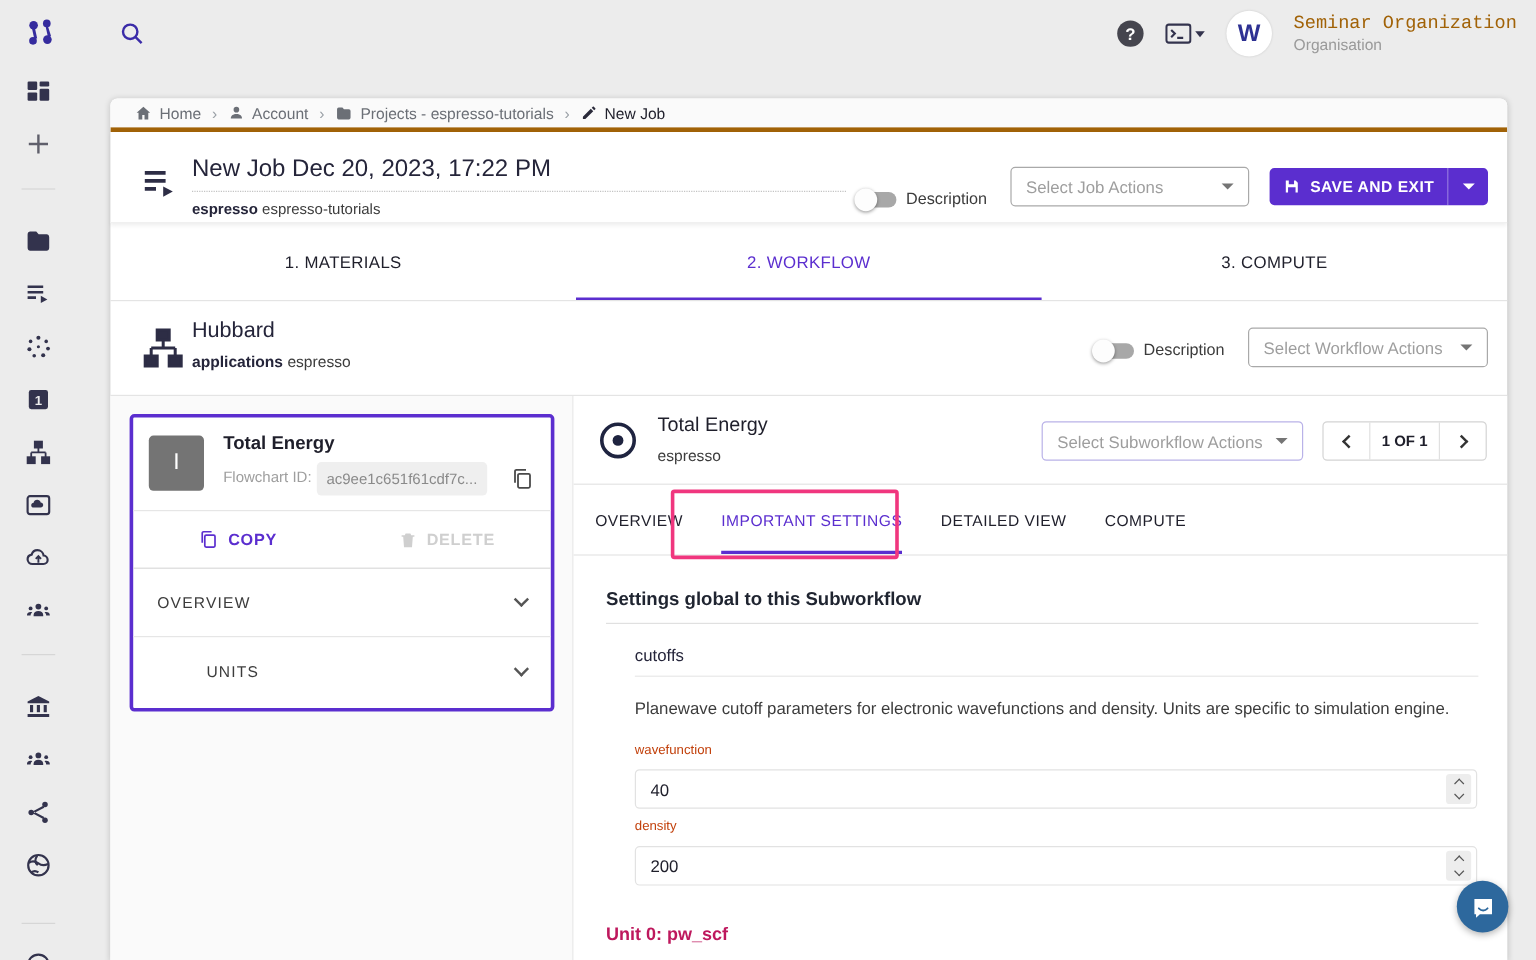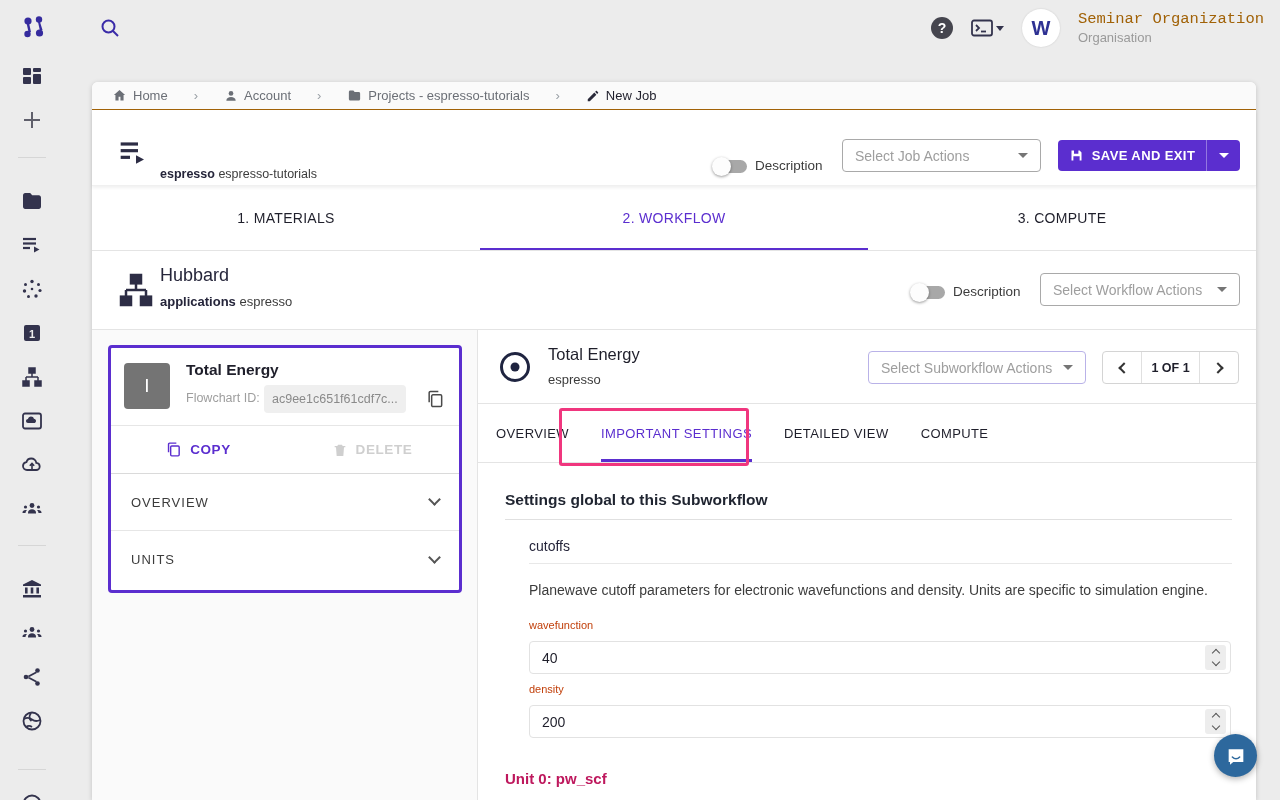--- a/index.html
+++ b/index.html
@@ -21,21 +21,21 @@
 
   
   .sidebar { position:absolute; left:0; top:56px; width:64px; height:744px; overflow:hidden; }
   .sb-item { position:absolute; left:20px; width:24px; height:24px; color:#33334d; cursor:pointer; }
   .sb-divider { position:absolute; left:18px; width:28px; border-top:1px solid #d6d6d6; }
 
   
   .main { position:absolute; left:92px; top:82px; width:1164px; height:718px; background:#fff; border-radius:6px 6px 0 0; box-shadow:0 1px 5px rgba(0,0,0,.18); }
 
   
-  .breadcrumb { position:absolute; left:0; top:0; width:100%; height:28px; background:#fafafa; border-bottom:1px solid #a16207; border-radius:6px 6px 0 0; display:flex; align-items:center; padding-left:20px; font-size:13px; color:#6b6f76; gap:26px; }
+  .breadcrumb { position:absolute; left:0; top:0; width:100%; height:28px; background:#fafafa; border-bottom:4px solid #a16207; border-radius:6px 6px 0 0; display:flex; align-items:center; padding-left:20px; font-size:13px; color:#6b6f76; gap:9px; }
   .bc-item { display:flex; align-items:center; gap:6px; cursor:pointer; }
   .bc-sep { color:#9aa0a6; font-size:13px; }
   .bc-last { color:#1f1f2b; font-weight:500; }
 
   
   .job-header { position:absolute; left:0; top:28px; width:100%; height:76px; border-bottom:1px solid #f0f0f0; box-shadow:0 2px 3px rgba(0,0,0,.06); }
   .job-icon { position:absolute; left:26px; top:26px; width:32px; height:32px; color:#2d2d45; }
   .job-title { position:absolute; left:68px; top:20px; width:545px; font-size:20px; color:#25253a; padding-bottom:6px; border-bottom:1px dotted #c3c3c3; white-space:nowrap; }
   .job-project { position:absolute; left:68px; top:57px; font-size:12.5px; color:#3c3c3c; }
   .job-project b { color:#25253a; }
@@ -77,21 +77,21 @@
   .uc-badge { position:absolute; left:13px; top:15px; width:46px; height:46px; background:#747474; border-radius:4px; color:#fff; font-size:19px; display:flex; align-items:center; justify-content:center; }
   .uc-title { position:absolute; left:75px; top:13px; font-size:15.5px; font-weight:bold; color:#1f1f2b; }
   .uc-flow-label { position:absolute; left:75px; top:43px; font-size:12.5px; color:#9e9e9e; }
   .uc-flow-value { position:absolute; left:153px; top:37px; width:142px; height:28px; background:#efefef; border-radius:4px; font-size:12.5px; color:#8a8a8a; display:flex; align-items:center; padding:0 8px; white-space:nowrap; overflow:hidden; cursor:text; }
   .uc-copy-id { position:absolute; right:14px; top:41px; width:20px; height:20px; color:#4a4a4a; cursor:pointer; }
   .uc-actions { height:48px; border-bottom:1px solid #dadada; display:flex; }
   .uc-action { flex:1; display:flex; align-items:center; justify-content:center; gap:8px; font-size:13.5px; font-weight:bold; letter-spacing:.6px; cursor:pointer; }
   .uc-action.copy { color:#5b2ecf; }
   .uc-action.delete { color:#cfcfcf; cursor:default; }
   .uc-section { height:57px; border-bottom:1px solid #e6e6e6; display:flex; align-items:center; justify-content:space-between; padding:0 20px; font-size:13px; letter-spacing:1px; color:#3c3c3c; cursor:pointer; }
-  .uc-section:last-child { border-bottom:none; }
+  .uc-section:last-child { border-bottom:none;margin-left:41px; }
   .chev { width:9px; height:9px; border-right:2px solid #555; border-bottom:2px solid #555; transform:rotate(45deg); margin-top:-5px; }
 
   
   .sw-header { position:absolute; left:0; top:0; width:100%; height:74px; border-bottom:1px solid #e4e4e4; }
   .sw-icon { position:absolute; left:20px; top:20px; width:34px; height:34px; color:#1f2440; }
   .sw-title { position:absolute; left:70px; top:15px; font-size:16.5px; color:#1f1f2b; }
   .sw-sub { position:absolute; left:70px; top:42px; font-size:13px; color:#3c3c3c; }
   .sw-select { position:absolute; left:390px; top:21px; width:218px; border-color:#b9b2e8; }
   .pager { position:absolute; left:624px; top:21px; width:137px; height:33px; border:1px solid #d4d4d4; border-radius:4px; display:flex; background:#fff; }
   .pager-btn { width:38px; display:flex; align-items:center; justify-content:center; cursor:pointer; }
@@ -324,20 +324,21 @@
 
   <div class="job-header">
     <div class="job-icon">
       <svg viewBox="0 0 24 24" fill="none" stroke="currentColor" stroke-width="2.4">
           <line x1="2" y1="6" x2="15" y2="6"></line>
           <line x1="2" y1="11" x2="15" y2="11"></line>
           <line x1="2" y1="16" x2="9" y2="16"></line>
           <path d="M13.5 14.5l6 3.2-6 3.2z" fill="currentColor" stroke="none"></path>
         </svg>
     </div>
+    <div class="job-title">New Job Dec 20, 2023, 17:22 PM</div>
     <div class="job-project"><b>espresso</b>&nbsp;<span>espresso-tutorials</span></div>
     <div class="toggle jh-toggle">
         <span class="knob"></span>
       </div>
     <div class="jh-desc-label">Description</div>
     <div class="select-box jh-select">
       <span>Select Job Actions</span>
       <span class="select-caret"></span>
     </div>
     <div class="save-group">

